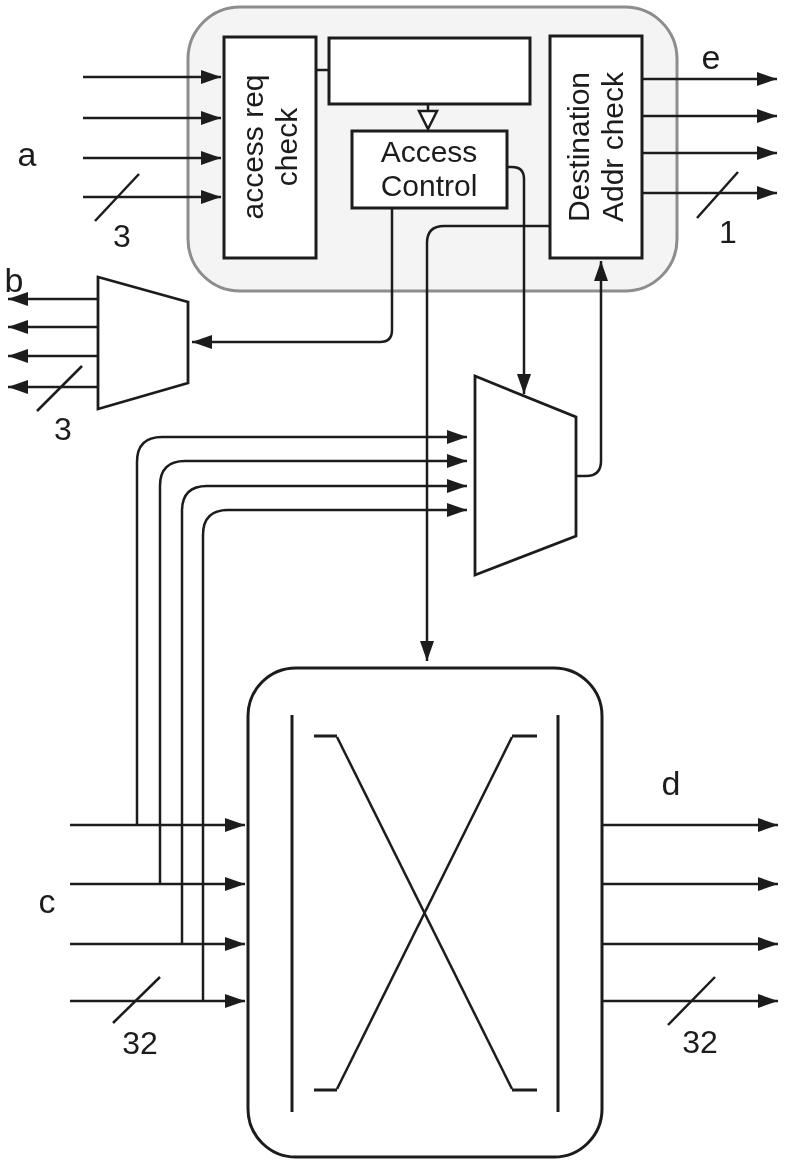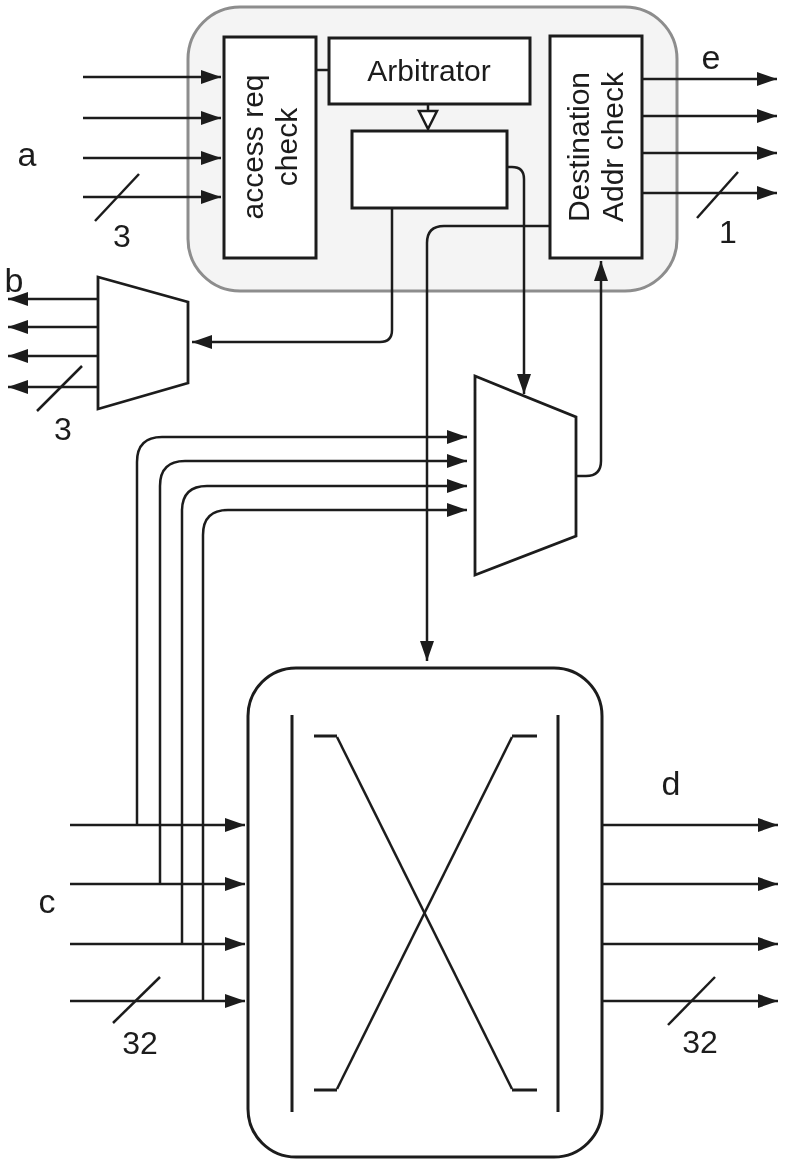--- a/index.html
+++ b/index.html
@@ -120,21 +120,22 @@
       <line class="ln" x1="602" y1="825" x2="778" y2="825" marker-end="url(#ah)"></line>
       <line class="ln" x1="602" y1="884" x2="778" y2="884" marker-end="url(#ah)"></line>
       <line class="ln" x1="602" y1="944" x2="778" y2="944" marker-end="url(#ah)"></line>
       <line class="ln" x1="602" y1="1001" x2="778" y2="1001" marker-end="url(#ah)"></line>
       <line class="ln" x1="668" y1="1025" x2="715" y2="977"></line>
     </g>
   </svg>
 
   <div class="lbl boxlbl rot" style="left:270px;top:147px">access req
 check</div>
-  <div class="lbl boxlbl" style="left:429px;top:71px">Arbitrator</div>
+  <div class="lbl boxlbl" style="left:429px;top:169px">Access
+Control</div>
   <div class="lbl boxlbl rot" style="left:596px;top:147px">Destination
 Addr check</div>
 
   <div class="lbl big" style="left:27px;top:154px">a</div>
   <div class="lbl num" style="left:122px;top:237px">3</div>
 
   <div class="lbl big" style="left:14px;top:280px">b</div>
   <div class="lbl num" style="left:63px;top:430px">3</div>
 
   <div class="lbl big" style="left:47px;top:901px">c</div>

